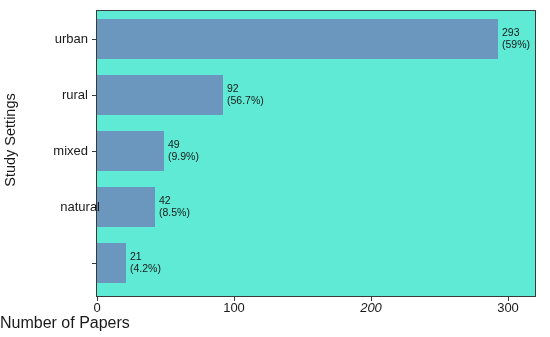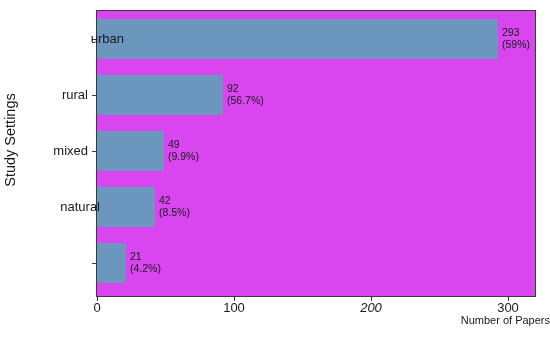--- a/index.html
+++ b/index.html
@@ -21,21 +21,21 @@
   }
   
   #plot-frame {
     position: absolute;
     left: 96px;
     top: 10px;
     width: 440px;
     height: 287px;
     border: 1px solid #3a3a3a;
     box-sizing: border-box;
-    background: #d946ef;
+    background: #5eead4;
   }
   
   .bar-row {
     position: absolute;
     left: 0;
     height: 40px;
   }
   .bar {
     position: absolute;
     left: 0;
@@ -84,22 +84,22 @@
     transform: translateX(-50%);
     font-size: 13px;
     color: #1a1a1a;
     white-space: nowrap;
   }
   #x-axis-title {
     position: absolute;
     left: 0;
     width: 550px;
     top: 314px;
-    text-align: right;
-    font-size: 11px;
+    text-align: left;
+    font-size: 16px;
     color: #1a1a1a;
   }
   #y-axis-title {
     position: absolute;
     left: -70px;
     top: 132px;
     width: 160px;
     text-align: center;
     transform: rotate(-90deg);
     font-size: 14.5px;
@@ -160,21 +160,21 @@
     <div class="x-tick-mark" style="left:274px; bottom:-5px;"></div>
     <div class="x-tick-mark" style="left:411px; bottom:-5px;"></div>
 
     <div class="y-tick-mark" style="left:-5px; top:28px;"></div>
     <div class="y-tick-mark" style="left:-5px; top:84px;"></div>
     <div class="y-tick-mark" style="left:-5px; top:140px;"></div>
     <div class="y-tick-mark" style="left:-5px; top:196px;"></div>
     <div class="y-tick-mark" style="left:-5px; top:252px;"></div>
   </div>
 
-  <div class="y-tick-label" style="top:38px; left:0; width:88px;padding-left:36px;">urban</div>
+  <div class="y-tick-label" style="top:38px; left:0; width:88px;">urban</div>
   <div class="y-tick-label" style="top:150px; left:0; width:88px;">mixed</div>
   <div class="y-tick-label" style="top:94px; left:0; width:88px;">rural</div>
   <div class="y-tick-label" style="top:206px; left:0; width:88px;margin-left:12px;">natural</div>
 
   <div class="x-tick-label" style="left:97px; top:300px;">0</div>
   <div class="x-tick-label" style="left:234px; top:300px;">100</div>
   <div class="x-tick-label" style="left:371px; top:300px;font-style:italic;">200</div>
   <div class="x-tick-label" style="left:508px; top:300px;">300</div>
 
   <div id="x-axis-title">Number of Papers</div>

